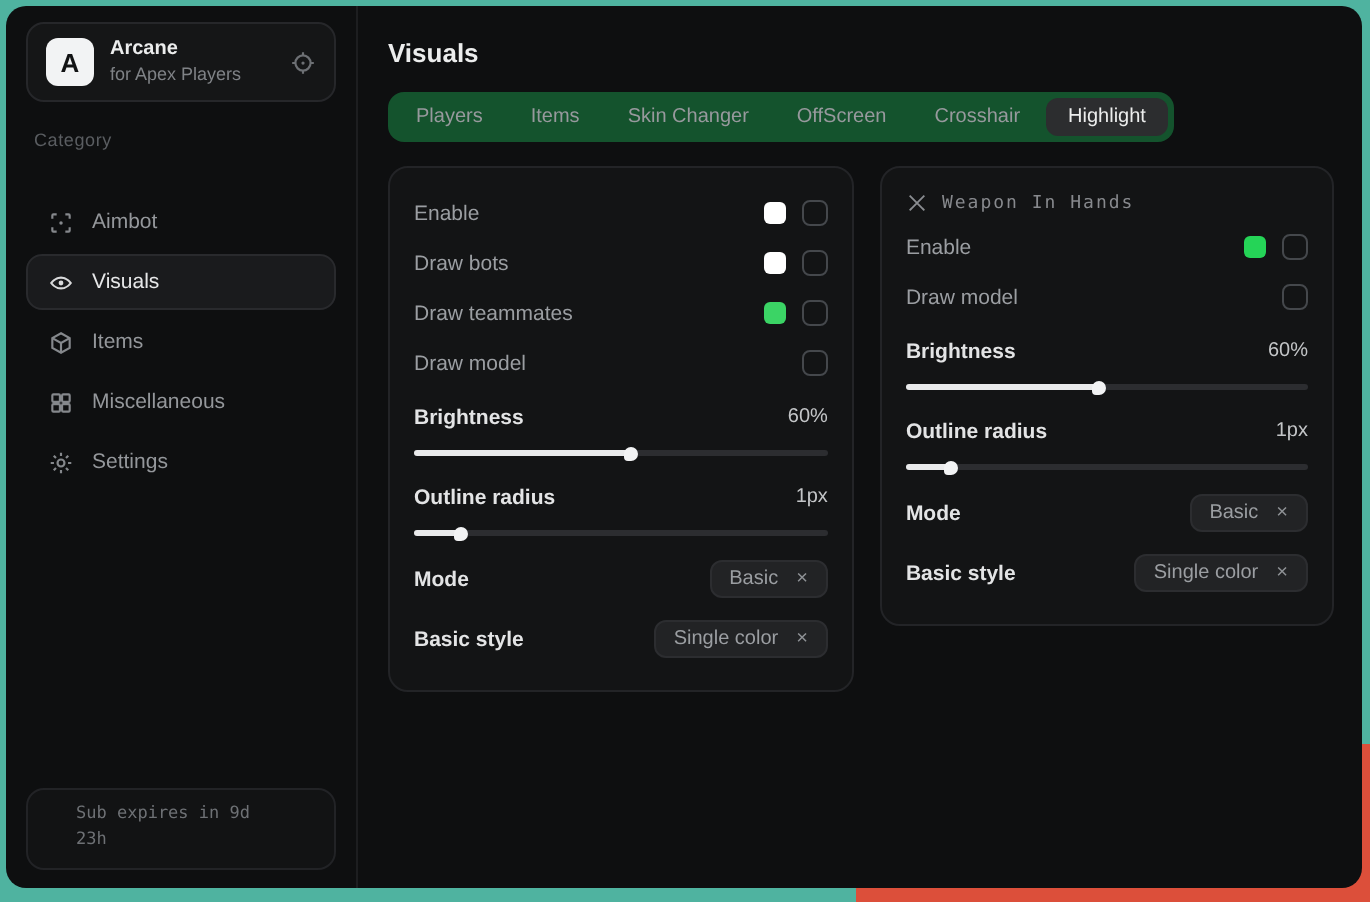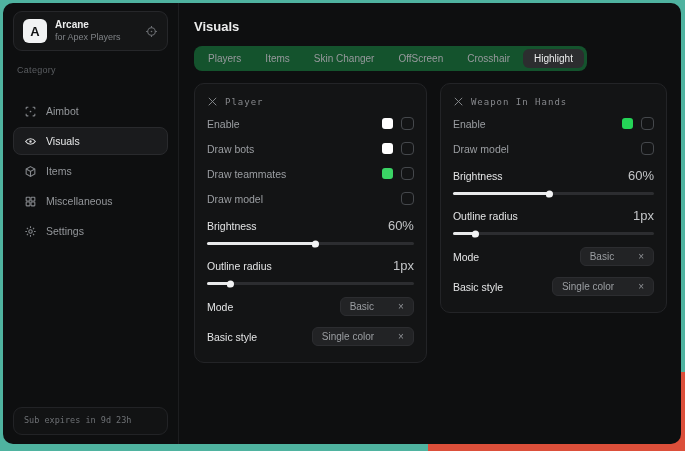--- a/index.html
+++ b/index.html
@@ -22,51 +22,51 @@
   .app-sub{font-size:9px;color:#7f8286;}
   .app-target{color:#6d7074;display:flex;}
   .cat-label{font-size:9px;color:#5a5d61;margin:14px 0 6px 14px;letter-spacing:.3px;}
   .nav{display:flex;flex-direction:column;gap:2px;padding:0 10px;margin-top:16px;}
   .nav-item{display:flex;align-items:center;gap:9px;height:26px;padding:0 10px;border-radius:8px;
     font-size:10.5px;color:#94979b;border:1px solid transparent;cursor:default;}
   .nav-item .nico{display:flex;color:#85888c;}
   .nav-item.sel{background:#1a1b1d;border-color:#292a2d;color:#e7e8e9;}
   .nav-item.sel .nico{color:#d9dadb;}
   .side-foot{position:absolute;left:10px;right:10px;bottom:9px;border:1px solid #222326;border-radius:9px;
-    padding:6px 10px;line-height:1.6;background:#121314;}
+    padding:6px 24px;line-height:1.6;background:#121314;}
   .foot-mono{font-family:"DejaVu Sans Mono",monospace;font-size:8.5px;color:#6e7175;}
   .foot-sess{font-size:9.5px;color:#c7c9cb;}
 
   
   .main{flex:1;display:flex;flex-direction:column;min-width:0;}
   .main-title{font-size:13px;font-weight:bold;color:#eceded;margin:16px 0 0 15px;}
   .tabbar{display:inline-flex;align-self:flex-start;margin:12px 0 0 15px;background:#14532d;
     border-radius:8px;padding:3px;gap:2px;}
   .tab{font-size:10px;color:#97999d;padding:4px 11px;border-radius:6px;cursor:default;white-space:nowrap;}
   .tab.sel{background:#2c2d2f;color:#eceded;}
   .panels{display:flex;align-items:flex-start;gap:13px;padding:12px 14px 0 15px;}
   .panel{background:#131415;border:1px solid #232427;border-radius:10px;padding:10px 12px 12px 12px;box-sizing:border-box;}
   .panel-1{width:237px;}
   .panel-2{width:231px;}
   .panel-head{display:flex;align-items:center;gap:7px;color:#8a8d91;margin:2px 0 4px 0;}
   .panel-head .ptitle{font-family:"DejaVu Sans Mono",monospace;font-size:9px;letter-spacing:1px;color:#87898d;}
   .row{display:flex;align-items:center;justify-content:space-between;height:25px;}
   .row-label{font-size:10.5px;color:#9b9ea2;}
-  .row-label.strong{color:#e3e4e5;font-weight:normal;}
+  .row-label.strong{color:#e3e4e5;font-weight:bold;}
   .ctrls{display:flex;align-items:center;gap:8px;}
   .swatch{width:11px;height:11px;border-radius:3px;cursor:default;}
   .checkbox{width:13px;height:13px;border:1.5px solid #45484c;border-radius:4px;box-sizing:border-box;cursor:default;}
   .slider-row{margin-top:2px;}
-  .slider-val{font-size:13px;color:#c3c5c7;}
+  .slider-val{font-size:10px;color:#c3c5c7;}
   .slider{position:relative;height:3px;background:#2c2d30;border-radius:2px;margin:4px 0 8px 0;}
   .slider .fill{position:absolute;left:0;top:0;height:3px;background:#e9eaeb;border-radius:2px;}
   .slider .fill::after{content:'';position:absolute;right:-4px;top:50%;transform:translateY(-50%);
     width:7px;height:7px;background:#f2f3f4;border-radius:50% 50% 50% 2px;}
   .select-row{margin-top:3px;height:27px;}
-  .chip{display:flex;align-items:center;gap:24px;background:#222325;border:1px solid #2c2d30;
+  .chip{display:flex;align-items:center;gap:9px;background:#222325;border:1px solid #2c2d30;
     border-radius:6px;padding:3px 9px;font-size:10px;color:#9b9ea2;cursor:default;}
   .chip .x{color:#8f9296;font-size:10px;}
   svg{display:block;}
 </style>
 </head>
 <body>
 
 <div class="desktop">
   <div class="desktop-red-bottom"></div>
   <div class="desktop-red-right"></div>
@@ -154,28 +154,20 @@
         <span class="tab">Items</span>
         <span class="tab">Skin Changer</span>
         <span class="tab">OffScreen</span>
         <span class="tab">Crosshair</span>
         <span class="tab sel">Highlight</span>
       </div>
 
       <div class="panels">
 
         <div class="panel panel-1">
-          <div class="panel-head">
-            <span>
-              <svg width="11" height="11" viewBox="0 0 24 24" fill="none" stroke="currentColor" stroke-width="2">
-                <path d="M4 4l16 16M20 4L4 20M6 18l-2 2M18 18l2 2"></path>
-              </svg>
-            </span>
-            <span class="ptitle">Player</span>
-          </div>
 
           <div class="row">
             <span class="row-label">Enable</span>
             <span class="ctrls">
               <span class="swatch" style="background-color: rgb(255, 255, 255);"></span>
               <span class="checkbox"></span>
             </span>
           </div>
           <div class="row">
             <span class="row-label">Draw bots</span>

